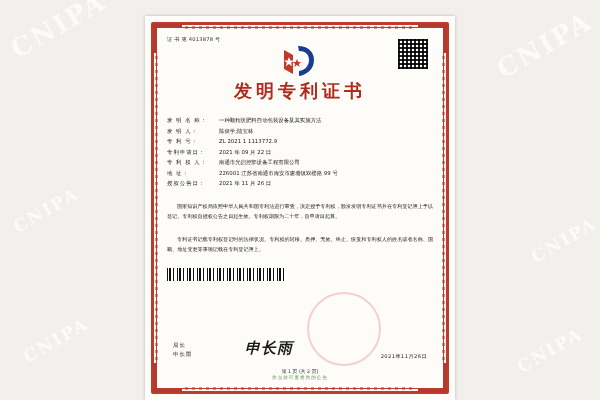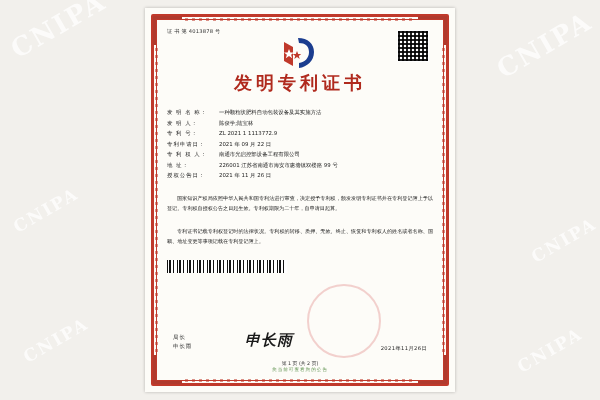--- a/index.html
+++ b/index.html
@@ -14,21 +14,21 @@
     position: relative;
     width: 600px;
     height: 400px;
     background: #f2f0ec;
     overflow: hidden;
   }
   
   .sheet {
     position: absolute;
     left: 145px;
-    top: 8px;
+    top: 16px;
     width: 310px;
     height: 384px;
     background: #fdfcf8;
     box-shadow: 0 0 3px rgba(0,0,0,0.25);
     overflow: hidden;
   }
   
   .frame-outer {
     position: absolute;
     left: 6px;

